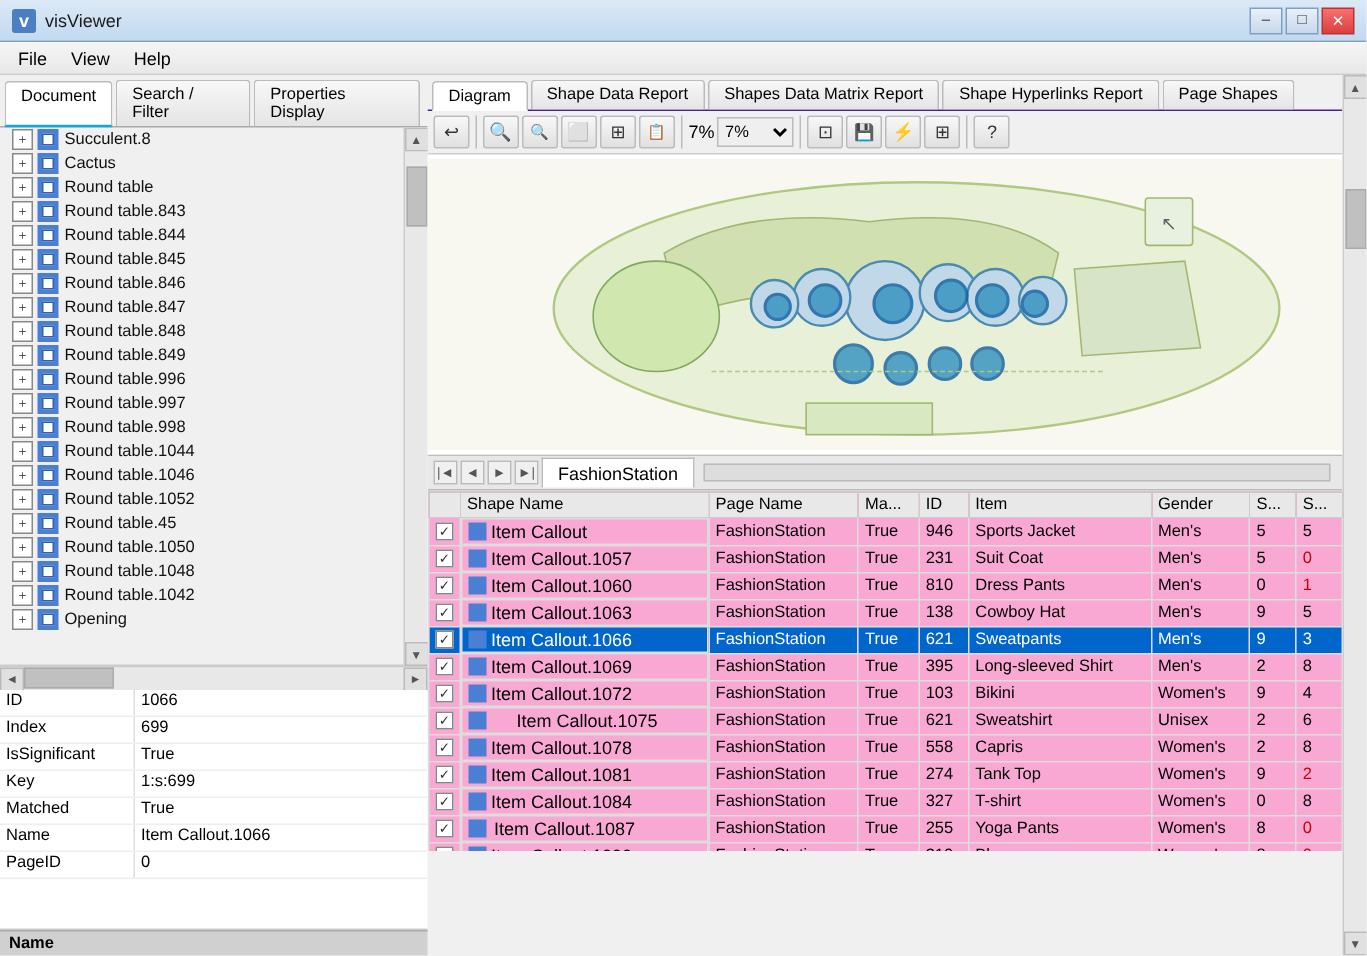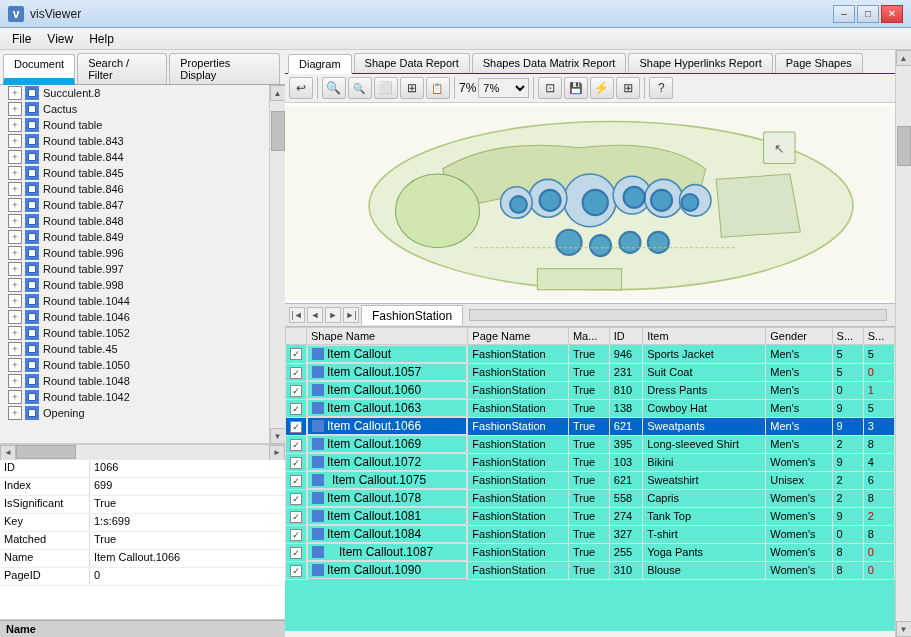--- a/index.html
+++ b/index.html
@@ -62,21 +62,21 @@
       border: 1px solid #bbb;
       border-bottom: none;
       background: linear-gradient(to bottom, #f8f8f8, #e4e4e4);
       cursor: pointer;
       margin-right: 2px;
       border-radius: 3px 3px 0 0;
       font-size: 11px;
     }
     .left-tab.active {
       background: white;
-      border-bottom: 7px solid #0ea5e9;
+      border-bottom: 2px solid #0ea5e9;
       z-index: 2;
       position: relative;
       top: 1px;
     }
 
     
     #main { display: flex; height: calc(637px - 28px - 22px); }
 
     #tree-area {
       flex: 1;
@@ -233,24 +233,24 @@
       background: linear-gradient(to bottom, #f8f8f8, #e4e4e4);
       cursor: pointer;
       font-size: 11px;
       height: 20px;
       display: flex; align-items: center;
     }
     .page-tab-item.active { background: white; }
 
     
     #data-table-container {
-      height: 304px;
+      height: 240px;
       overflow-y: auto;
       overflow-x: hidden;
-      background: #5eead4;
+      background: #f9a8d4;
       flex-shrink: 0;
     }
     #data-table {
       width: 100%;
       border-collapse: collapse;
     }
     #data-table thead th {
       background: #e8e8e8;
       border: 1px solid #ccc;
       padding: 2px 4px;
@@ -794,21 +794,21 @@
     <td>103</td>
     <td>Bikini</td>
     <td>Women's</td>
     <td>9</td>
     <td style="color:inherit;">4</td>
   </tr>
                 <tr>
     <td class="check-cell">
       <div class="cb checked"></div>
     </td>
-    <td style="display:flex;align-items:center;gap:8px;">
+    <td style="display:flex;align-items:center;gap:20px;">
       <span class="row-icon"></span>
       <span>Item Callout.1075</span>
     </td>
     <td>FashionStation</td>
     <td>True</td>
     <td>621</td>
     <td>Sweatshirt</td>
     <td>Unisex</td>
     <td>2</td>
     <td style="color:inherit;">6</td>
@@ -858,21 +858,21 @@
     <td>327</td>
     <td>T-shirt</td>
     <td>Women's</td>
     <td>0</td>
     <td style="color:inherit;">8</td>
   </tr>
                 <tr>
     <td class="check-cell">
       <div class="cb checked"></div>
     </td>
-    <td style="display:flex;align-items:center;gap:15px;">
+    <td style="display:flex;align-items:center;gap:5px;">
       <span class="row-icon"></span>
       <span>Item Callout.1087</span>
     </td>
     <td>FashionStation</td>
     <td>True</td>
     <td>255</td>
     <td>Yoga Pants</td>
     <td>Women's</td>
     <td>8</td>
     <td style="color:#cc0000;">0</td>

